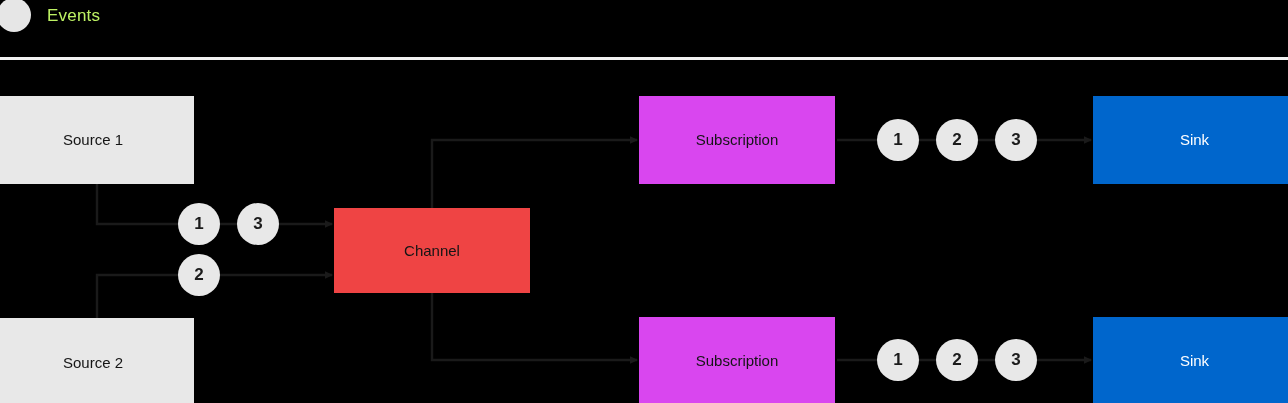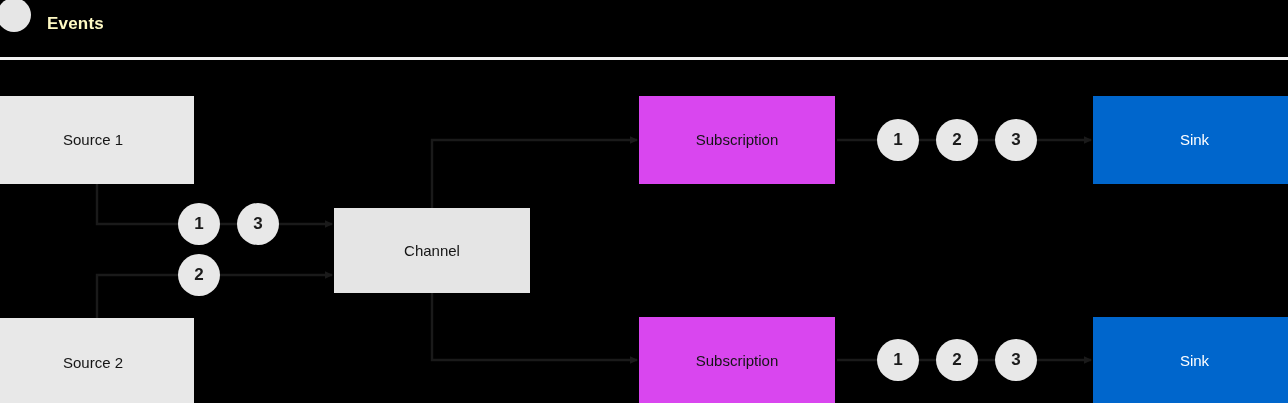--- a/index.html
+++ b/index.html
@@ -26,24 +26,24 @@
     left: -3px;
     top: -2px;
     width: 34px;
     height: 34px;
     border-radius: 50%;
     background: #e6e6e6;
   }
   .header-title {
     position: absolute;
     left: 47px;
-    top: 13px;
+    top: 5px;
     font-size: 17px;
-    font-weight: bold;
-    color: #fef9c3;
+    font-weight: normal;
+    color: #bef264;
     letter-spacing: 0.2px;
     line-height: 22px;
     white-space: nowrap;
   }
   .header-rule {
     position: absolute;
     left: 0;
     top: 57px;
     width: 1288px;
     height: 3px;
@@ -59,21 +59,21 @@
     font-size: 15px;
     line-height: 18px;
     white-space: nowrap;
     box-sizing: border-box;
   }
   .node-source {
     background: #e8e8e8;
     color: #151515;
   }
   .node-channel {
-    background: #e5e5e5;
+    background: #ef4444;
     color: #151515;
   }
   .node-subscription {
     background: #d946ef;
     color: #151515;
   }
   .node-sink {
     background: #0066cc;
     color: #ffffff;
   }

